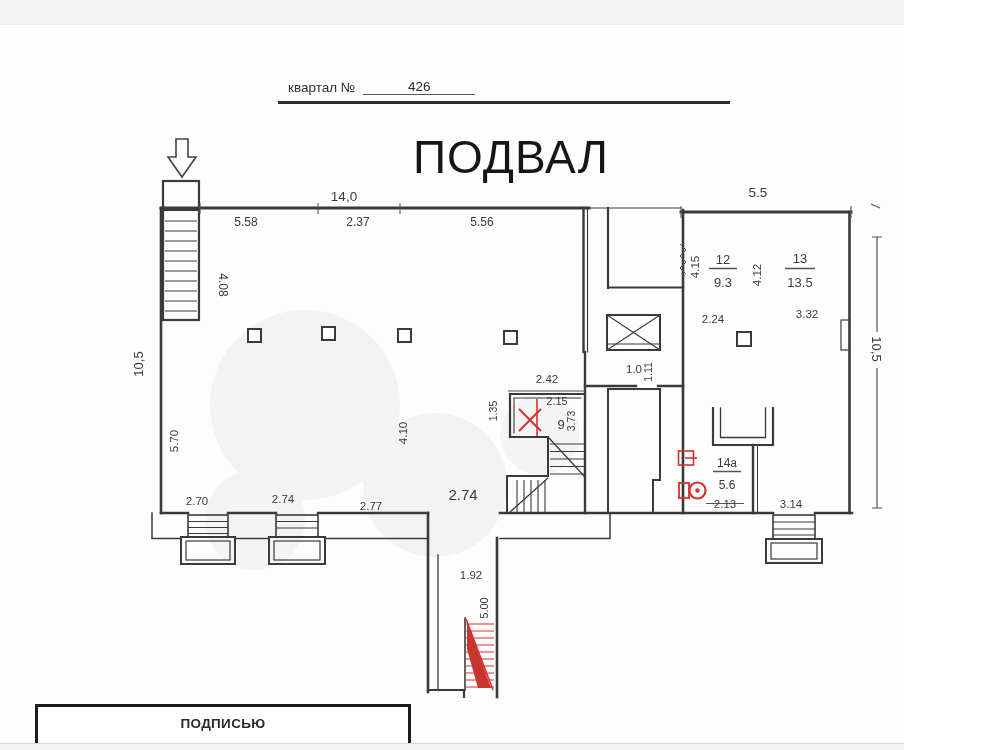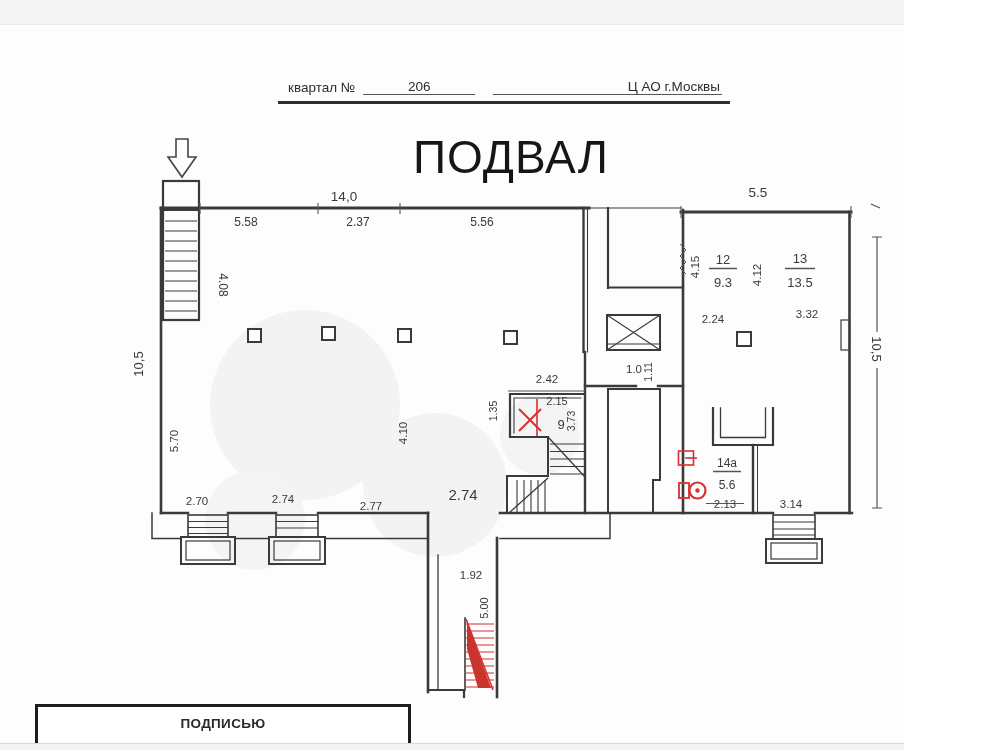--- a/index.html
+++ b/index.html
@@ -30,22 +30,21 @@
   .t12{font-size:12px;} .t13{font-size:13px;} .tb{font-size:13.5px;} .t15{font-size:15px;}
 </style>
 </head>
 <body>
 
 <div class="page">
   <div class="band-top"></div>
 
   <div class="header-box">
     <span class="lbl">квартал №</span>
-    <span class="u1">206</span>
-    <span class="u2">Ц АО г.Москвы</span>
+    <span class="u1">426</span>
   </div>
 
   <div class="title">ПОДВАЛ</div>
 
   <svg class="plan-svg" width="1000" height="750" viewBox="0 0 1000 750">
 
     <g>
       <circle cx="305" cy="405" r="95" fill="#f3f3f4"></circle>
       <circle cx="435" cy="485" r="72" fill="#f3f3f4"></circle>
       <circle cx="255" cy="520" r="50" fill="#f4f4f5"></circle>

